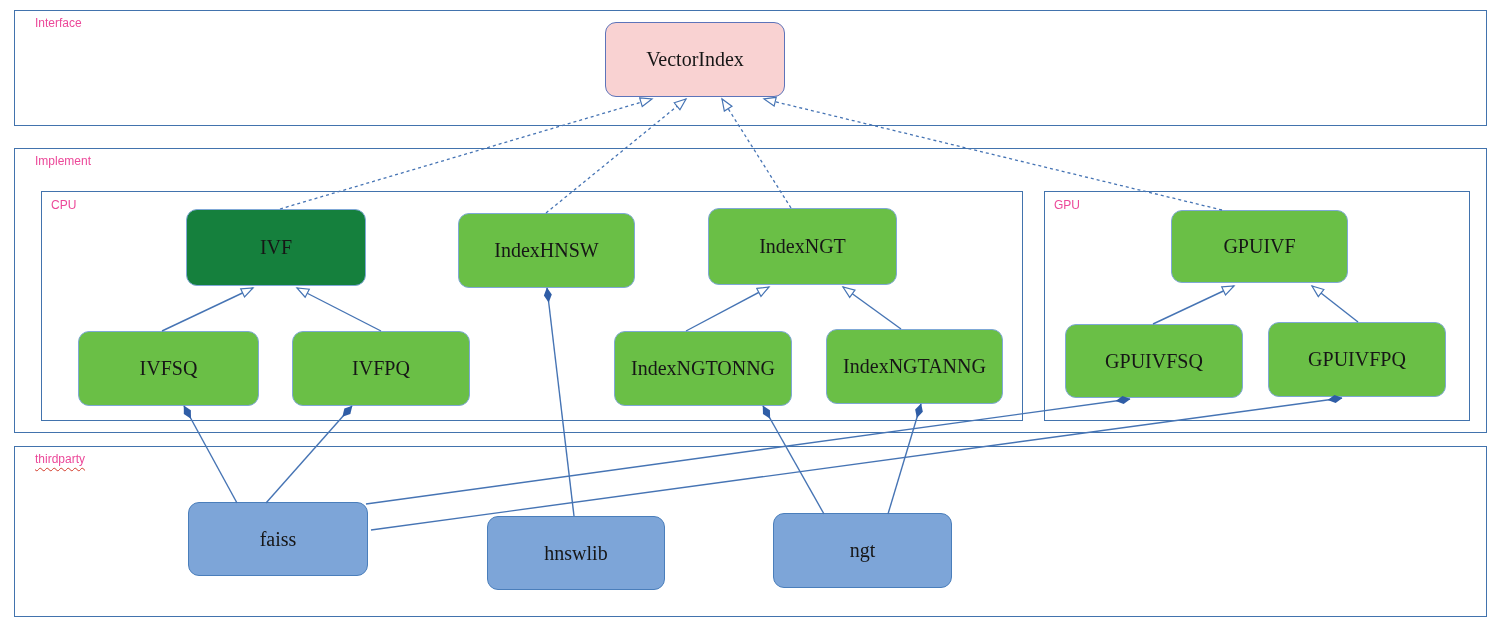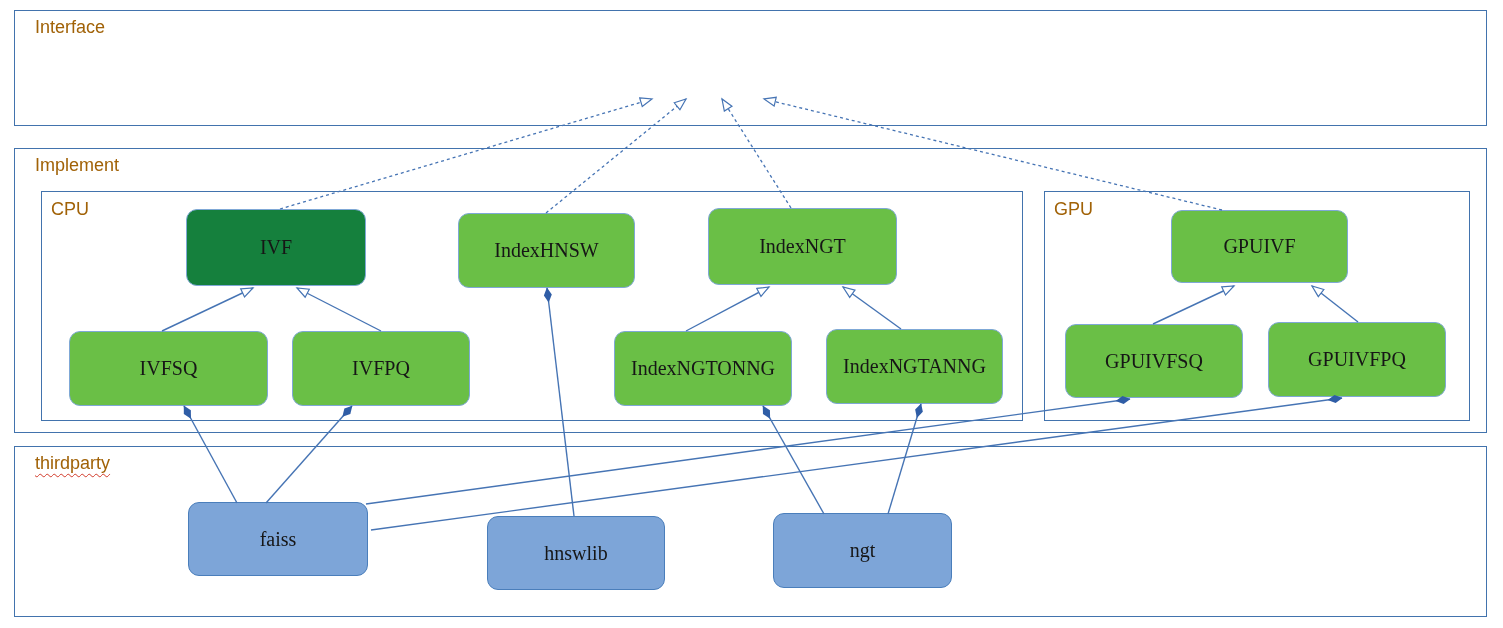--- a/index.html
+++ b/index.html
@@ -13,22 +13,22 @@
   .group {
     position:absolute;
     border:1.5px solid #4273ad;
     background:transparent;
     box-sizing:border-box;
   }
   .group-label {
     display:inline-block;
     margin:6px 0 0 20px;
     font-family:"Liberation Sans", sans-serif;
-    font-size:18px;
-    color:#a16207;
+    font-size:12px;
+    color:#ec4899;
     line-height:1.15;
   }
   .group-label.inner { margin:7px 0 0 9px; }
   .squiggle {
     text-decoration:underline;
     text-decoration-style:wavy;
     text-decoration-color:#d23a2a;
     text-decoration-thickness:1px;
     text-underline-offset:4px;
   }
@@ -87,30 +87,33 @@
       <line x1="763" y1="406" x2="824" y2="514" class="edge compose" stroke="#4674b4" marker-start="url(#diamond)"></line>
       <line x1="921" y1="404" x2="888" y2="514" class="edge compose" stroke="#4674b4" marker-start="url(#diamond)"></line>
       <line x1="1130" y1="399" x2="366" y2="504" class="edge compose" stroke="#4674b4" marker-start="url(#diamond)"></line>
       <line x1="1342" y1="398" x2="371" y2="530" class="edge compose" stroke="#4674b4" marker-start="url(#diamond)"></line>
     </svg>
 <div class="group" style="left: 14px; top: 10px; width: 1473px; height: 116px; border-color: rgb(66, 115, 173);"><span class="group-label">Interface</span></div>
     <div class="group" style="left: 14px; top: 148px; width: 1473px; height: 285px; border-color: rgb(66, 115, 173);"><span class="group-label">Implement</span></div>
     <div class="group" style="left: 41px; top: 191px; width: 982px; height: 230px; border-color: rgb(66, 115, 173);"><span class="group-label inner">CPU</span></div>
     <div class="group" style="left: 1044px; top: 191px; width: 426px; height: 230px; border-color: rgb(66, 115, 173);"><span class="group-label inner">GPU</span></div>
     <div class="group" style="left: 14px; top: 446px; width: 1473px; height: 171px; border-color: rgb(66, 115, 173);"><span class="group-label squiggle" style="text-decoration-color: rgb(210, 58, 42);">thirdparty</span></div>
+    <div class="node interface" style="left: 605px; top: 22px; width: 180px; height: 75px; background: rgb(249, 210, 210); border-color: rgb(93, 116, 186);">
+      <span class="node-label">VectorIndex</span>
+    </div>
     <div class="node impl" style="left: 186px; top: 209px; width: 180px; height: 77px; background: #15803d; border-color: rgb(127, 168, 214);">
       <span class="node-label">IVF</span>
     </div>
     <div class="node impl" style="left: 458px; top: 213px; width: 177px; height: 75px; background: rgb(106, 191, 70); border-color: rgb(127, 168, 214);">
       <span class="node-label">IndexHNSW</span>
     </div>
     <div class="node impl" style="left: 708px; top: 208px; width: 189px; height: 77px; background: rgb(106, 191, 70); border-color: rgb(127, 168, 214);">
       <span class="node-label">IndexNGT</span>
     </div>
-    <div class="node impl" style="left: 69px; top: 331px; width: 199px; height: 75px; background: rgb(106, 191, 70); border-color: rgb(127, 168, 214);">
+    <div class="node impl" style="left: 78px; top: 331px; width: 181px; height: 75px; background: rgb(106, 191, 70); border-color: rgb(127, 168, 214);">
       <span class="node-label">IVFSQ</span>
     </div>
     <div class="node impl" style="left: 292px; top: 331px; width: 178px; height: 75px; background: rgb(106, 191, 70); border-color: rgb(127, 168, 214);">
       <span class="node-label">IVFPQ</span>
     </div>
     <div class="node impl" style="left: 614px; top: 331px; width: 178px; height: 75px; background: rgb(106, 191, 70); border-color: rgb(127, 168, 214);">
       <span class="node-label">IndexNGTONNG</span>
     </div>
     <div class="node impl" style="left: 826px; top: 329px; width: 177px; height: 75px; background: rgb(106, 191, 70); border-color: rgb(127, 168, 214);">
       <span class="node-label">IndexNGTANNG</span>

